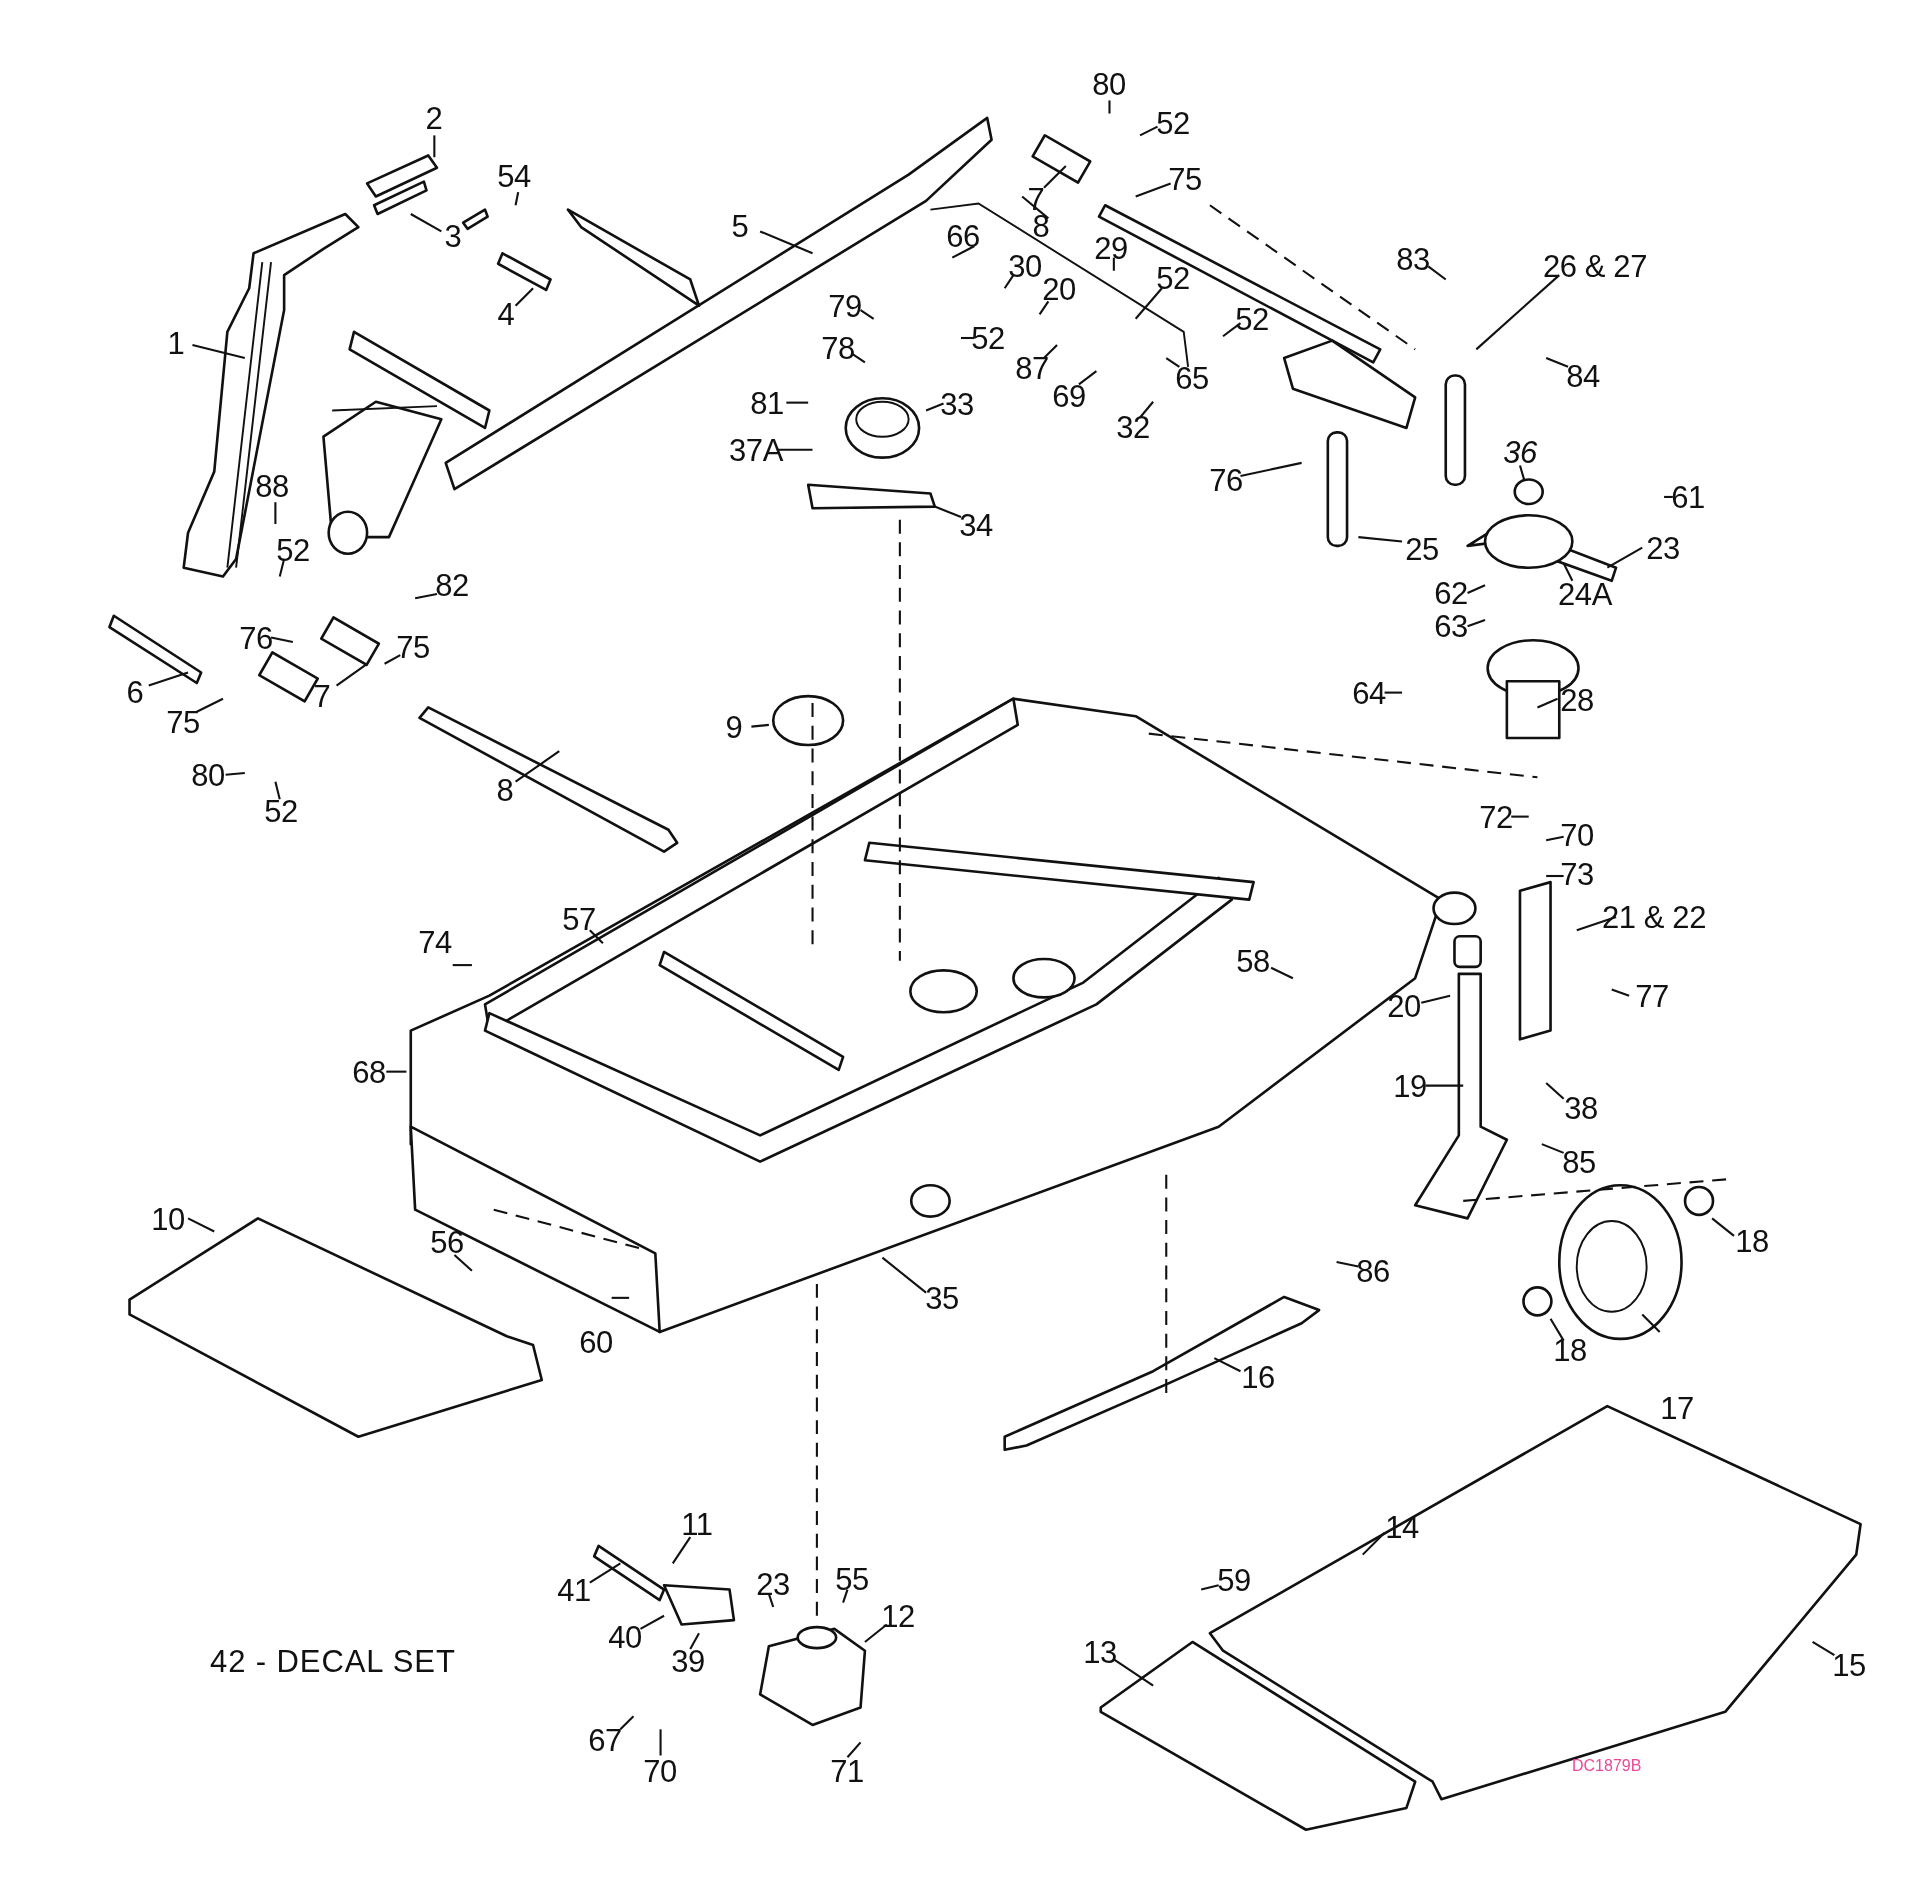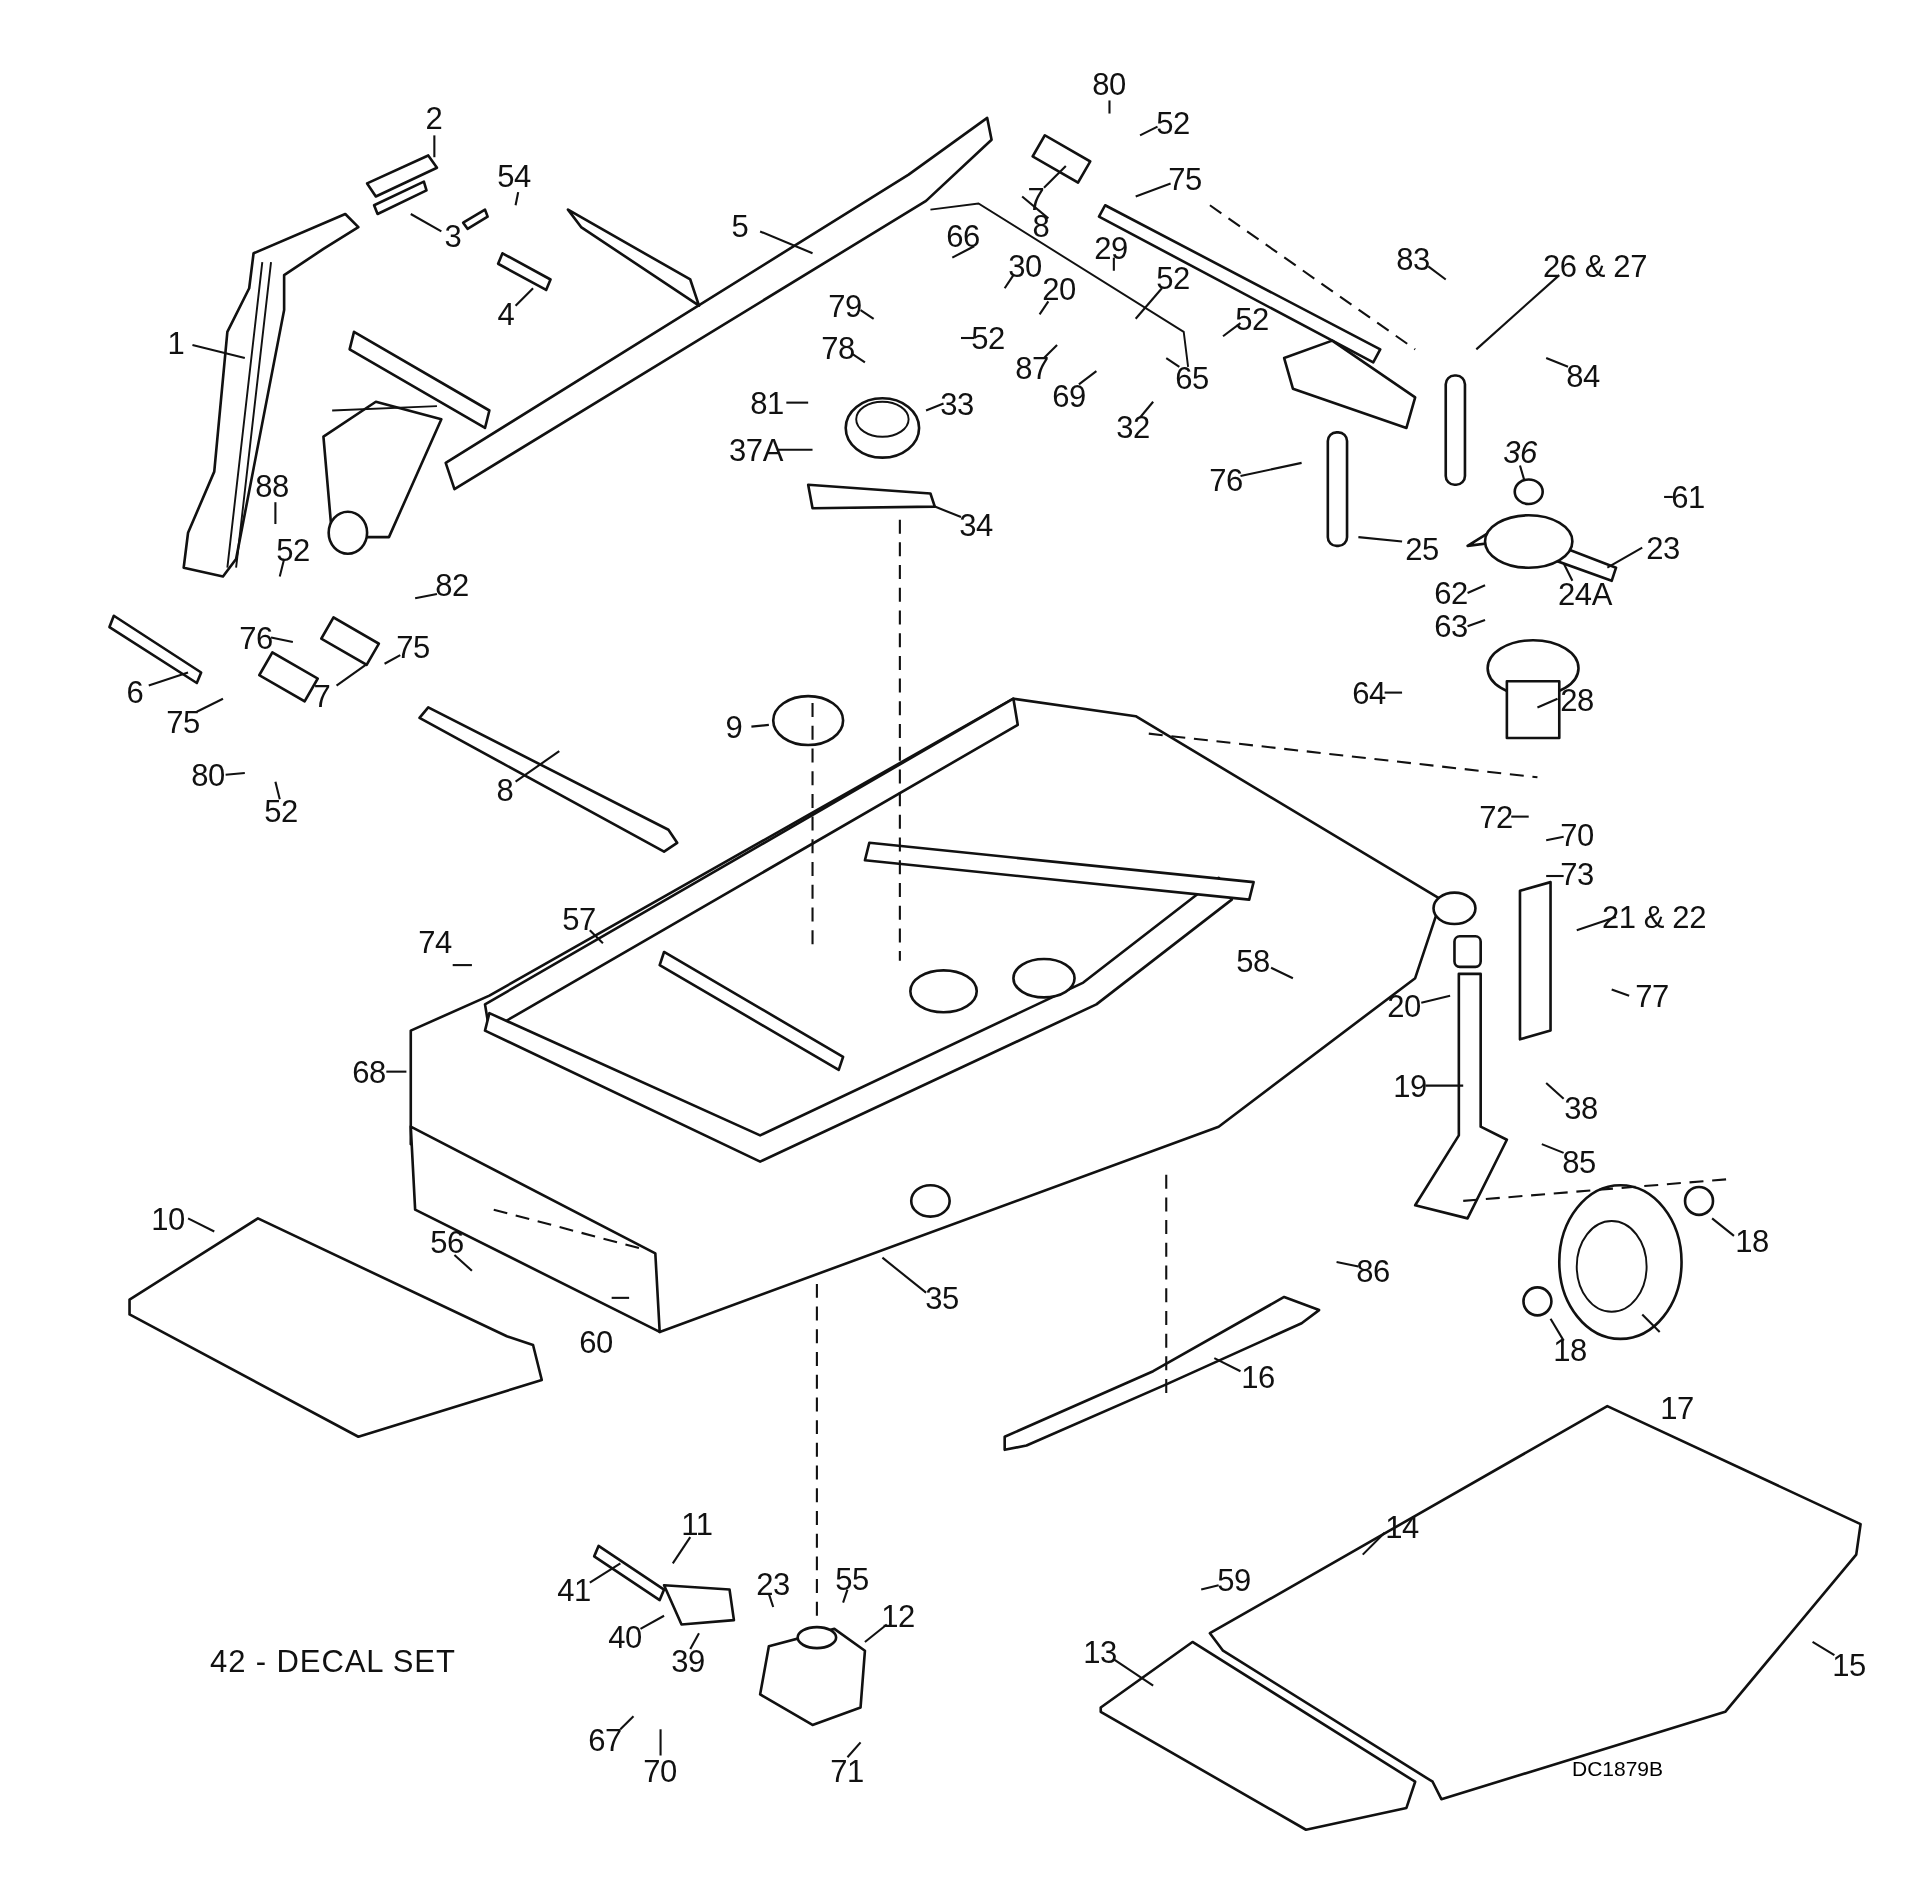--- a/index.html
+++ b/index.html
@@ -5,21 +5,21 @@
   html, body { margin:0; padding:0; background:#ffffff; }
   body { width:1929px; height:1897px; position:relative; overflow:hidden; font-family:"Liberation Sans", sans-serif; }
   #stage { position:absolute; left:0; top:0; width:1929px; height:1897px; }
   svg#drawing { position:absolute; left:0; top:0; width:1929px; height:1897px; }
   .part { fill:#ffffff; stroke:#111; stroke-width:3; stroke-linejoin:round; }
   .thin { fill:none; stroke:#111; stroke-width:2.2; }
   .dash { fill:none; stroke:#111; stroke-width:2.4; stroke-dasharray:16 10; }
   .leader { stroke:#111; stroke-width:2.4; }
   .lbl { position:absolute; font-size:31px; color:#111; line-height:1; white-space:nowrap; transform:translate(-50%,-50%); letter-spacing:-0.4px; }
   .decal { position:absolute; font-size:31px; color:#111; letter-spacing:0.9px; }
-  .code { position:absolute; font-size:21px; color:#000000; }
+  .code { position:absolute; font-size:16px; color:#ec4899; }
 </style>
 </head>
 <body>
 
 <div id="stage">
 <svg id="drawing" viewBox="0 0 2208 2172">
 
   <g>
     <path class="part" d="M290 290 L395 245 L410 260 L370 285 L325 315 L325 355 L270 640 L255 660 L210 650 L215 610 L245 540 L260 380 L285 330 Z"></path>
     <path class="thin" d="M300 300 L260 650 M310 300 L270 650"></path>

